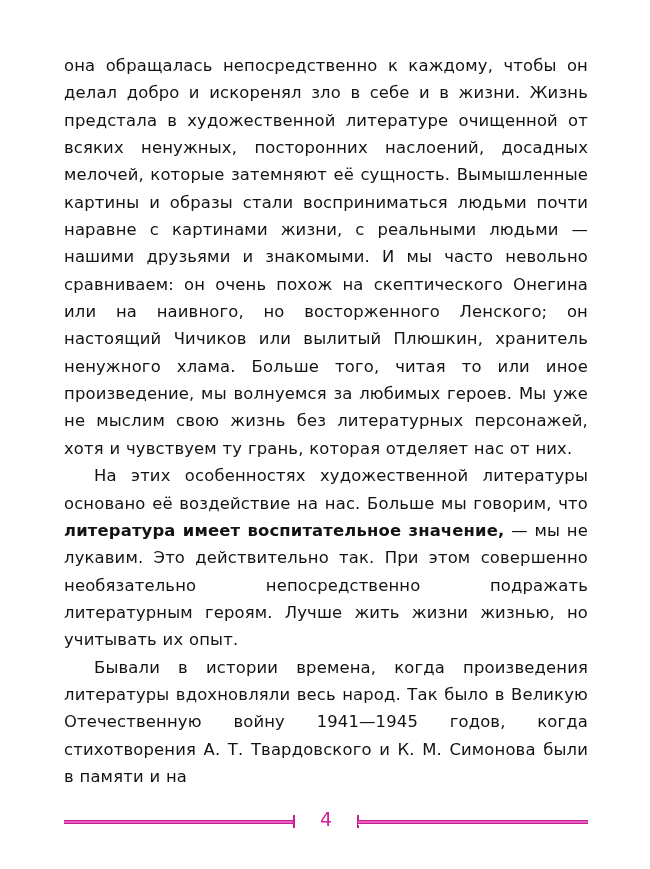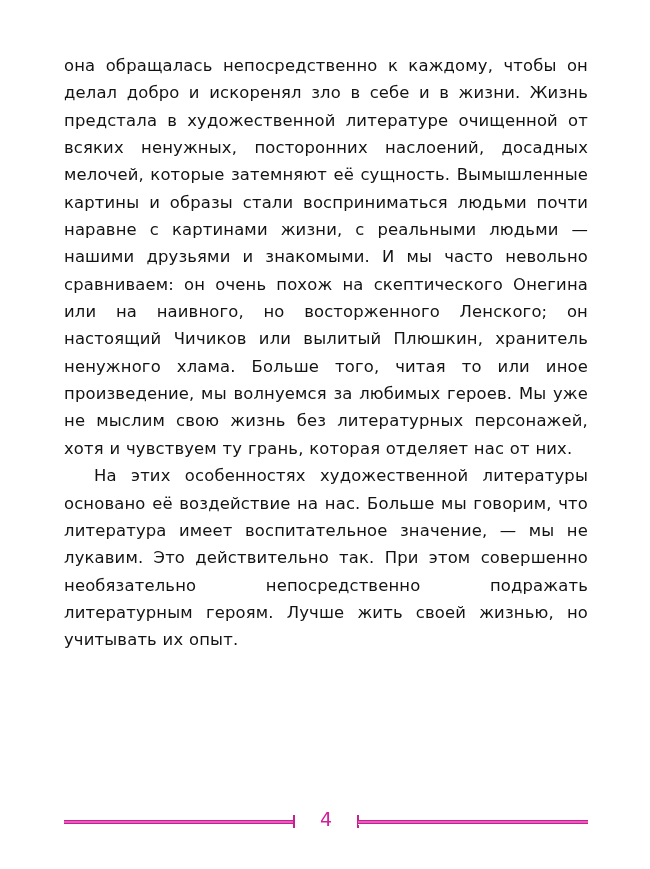--- a/index.html
+++ b/index.html
@@ -34,21 +34,21 @@
     word-spacing: 0.02em;
     hyphens: none;
   }
   .para + .para {
     margin-top: 0;
   }
   .indent {
     text-indent: 30px;
   }
   .bold {
-    font-weight: 400;
+    font-weight: 700;
   }
   
   .footer {
     position: absolute;
     left: 64px;
     top: 812px;
     width: 524px;
     height: 30px;
   }
   .rule {
@@ -102,22 +102,23 @@
 </style>
 </head>
 <body>
 
 <div class="page">
 
   <div class="text-column">
 
     <p class="para"><span>она обращалась непосредственно к каждому, чтобы он делал добро и искоренял зло в себе и в жизни. Жизнь предстала в художественной литературе очищенной от всяких ненужных, посторонних наслоений, досадных мелочей, которые затемняют её сущность. Вымышленные картины и образы стали восприниматься людьми почти наравне с картинами жизни, с реальными людьми — нашими друзьями и знакомыми. И мы часто невольно сравниваем: он очень похож на скептического Онегина или на наивного, но восторженного Ленского; он настоящий Чичиков или вылитый Плюшкин, хранитель ненужного хлама. Больше того, читая то или иное произведение, мы волнуемся за любимых героев. Мы уже не мыслим свою жизнь без литературных персонажей, хотя и чувствуем ту грань, которая отделяет нас от них.</span></p>
 
-    <p class="para indent"><span>На этих особенностях художественной литературы основано её воздействие на нас. Больше мы говорим, что </span><span class="bold">литература имеет воспитательное значение,</span><span> — мы не лукавим. Это действительно так. При этом совершенно необязательно непосредственно подражать литературным героям. Лучше жить своей жизнью, но учитывать их опыт.</span></p>
+    <p class="para indent"><span>На этих особенностях художественной литературы основано её воздействие на нас. Больше мы говорим, что </span><span class="bold">литература имеет воспитательное значение,</span><span> — мы не лукавим. Это действительно так. При этом совершенно необязательно непосредственно подражать литературным героям. Лучше жить жизни жизнью, но учитывать их опыт.</span></p>
 
+    <p class="para indent"><span>Бывали в истории времена, когда произведения литературы вдохновляли весь народ. Так было в Великую Отечественную войну 1941—1945 годов, когда стихотворения А. Т. Твардовского и К. М. Симонова были в памяти и на</span></p>
 
   </div>
 
   <div class="footer">
     <div class="rule rule-left"></div>
     <div class="cap cap-left"></div>
     <div class="folio">4</div>
     <div class="cap cap-right"></div>
     <div class="rule rule-right"></div>
   </div>

